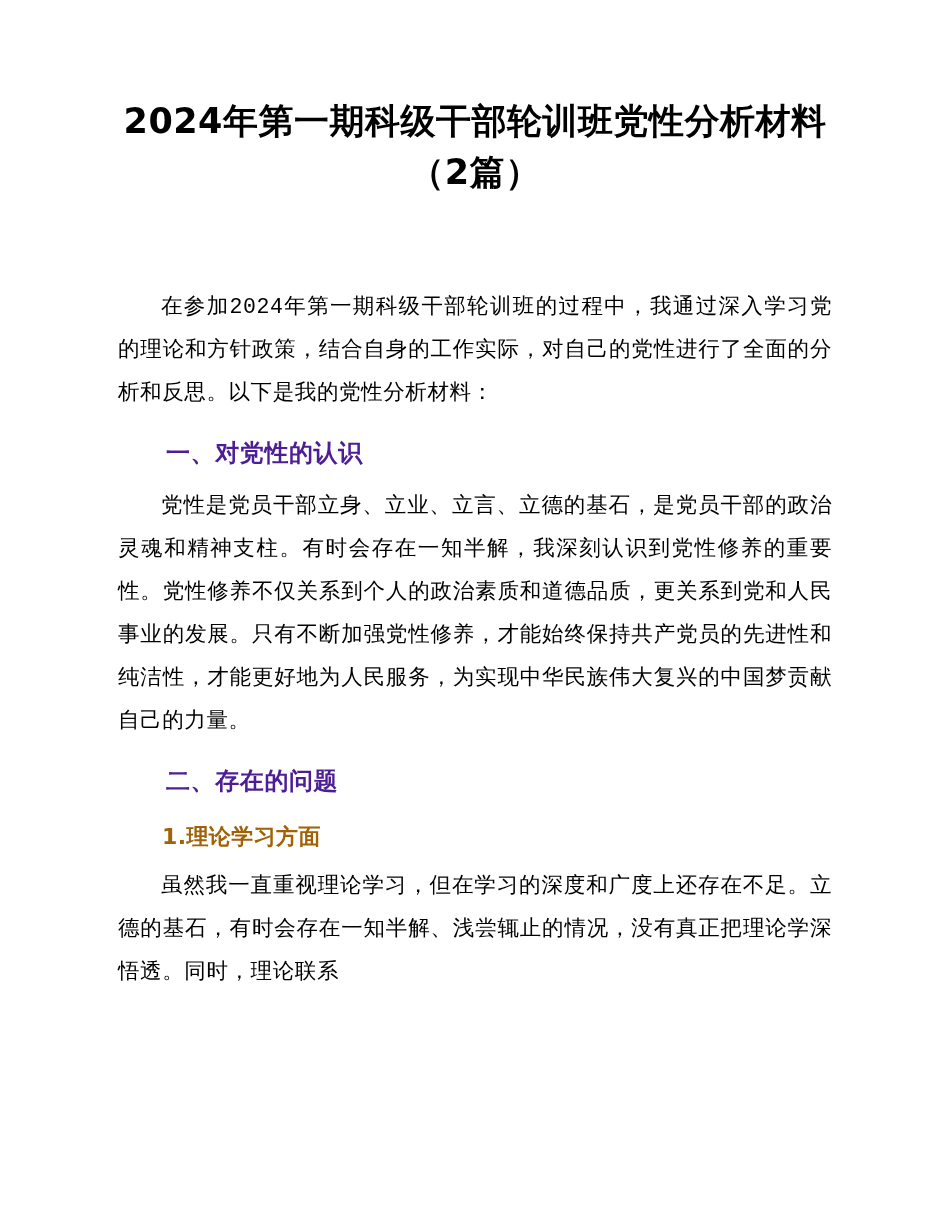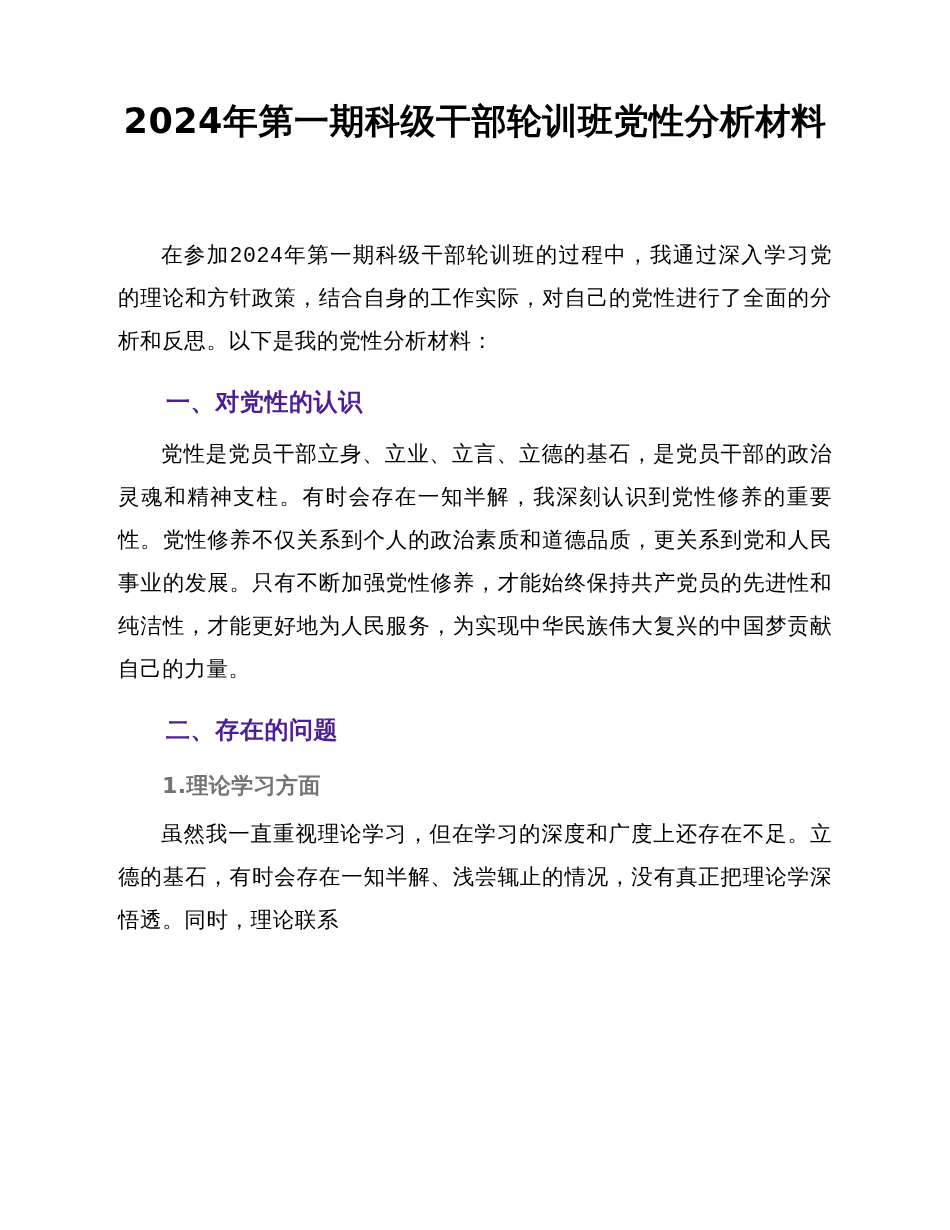--- a/index.html
+++ b/index.html
@@ -60,30 +60,31 @@
     color: #4c1d95;
   }
   h3.heading-2 {
     font-family: "DejaVu Sans", "Liberation Sans", sans-serif;
     font-size: 22px;
     font-weight: bold;
     line-height: 2.0;
     margin: 10px 0 6px 0;
     text-indent: 2em;
     letter-spacing: 0.4px;
-    color: #737373;
+    color: #a16207;
   }
 </style>
 </head>
 <body>
 
 <div class="page">
 
   <div class="doc-title">
     <span>2024年第一期科级干部轮训班党性分析材料</span>
+    <span class="line2">（2篇）</span>
   </div>
 
   <div class="spacer-after-title"></div>
 
   <p class="body-text">在参加2024年第一期科级干部轮训班的过程中，我通过深入学习党的理论和方针政策，结合自身的工作实际，对自己的党性进行了全面的分析和反思。以下是我的党性分析材料：</p>
 
   <h2 class="heading-1">一、对党性的认识</h2>
 
   <p class="body-text">党性是党员干部立身、立业、立言、立德的基石，是党员干部的政治灵魂和精神支柱。有时会存在一知半解，我深刻认识到党性修养的重要性。党性修养不仅关系到个人的政治素质和道德品质，更关系到党和人民事业的发展。只有不断加强党性修养，才能始终保持共产党员的先进性和纯洁性，才能更好地为人民服务，为实现中华民族伟大复兴的中国梦贡献自己的力量。</p>
 

